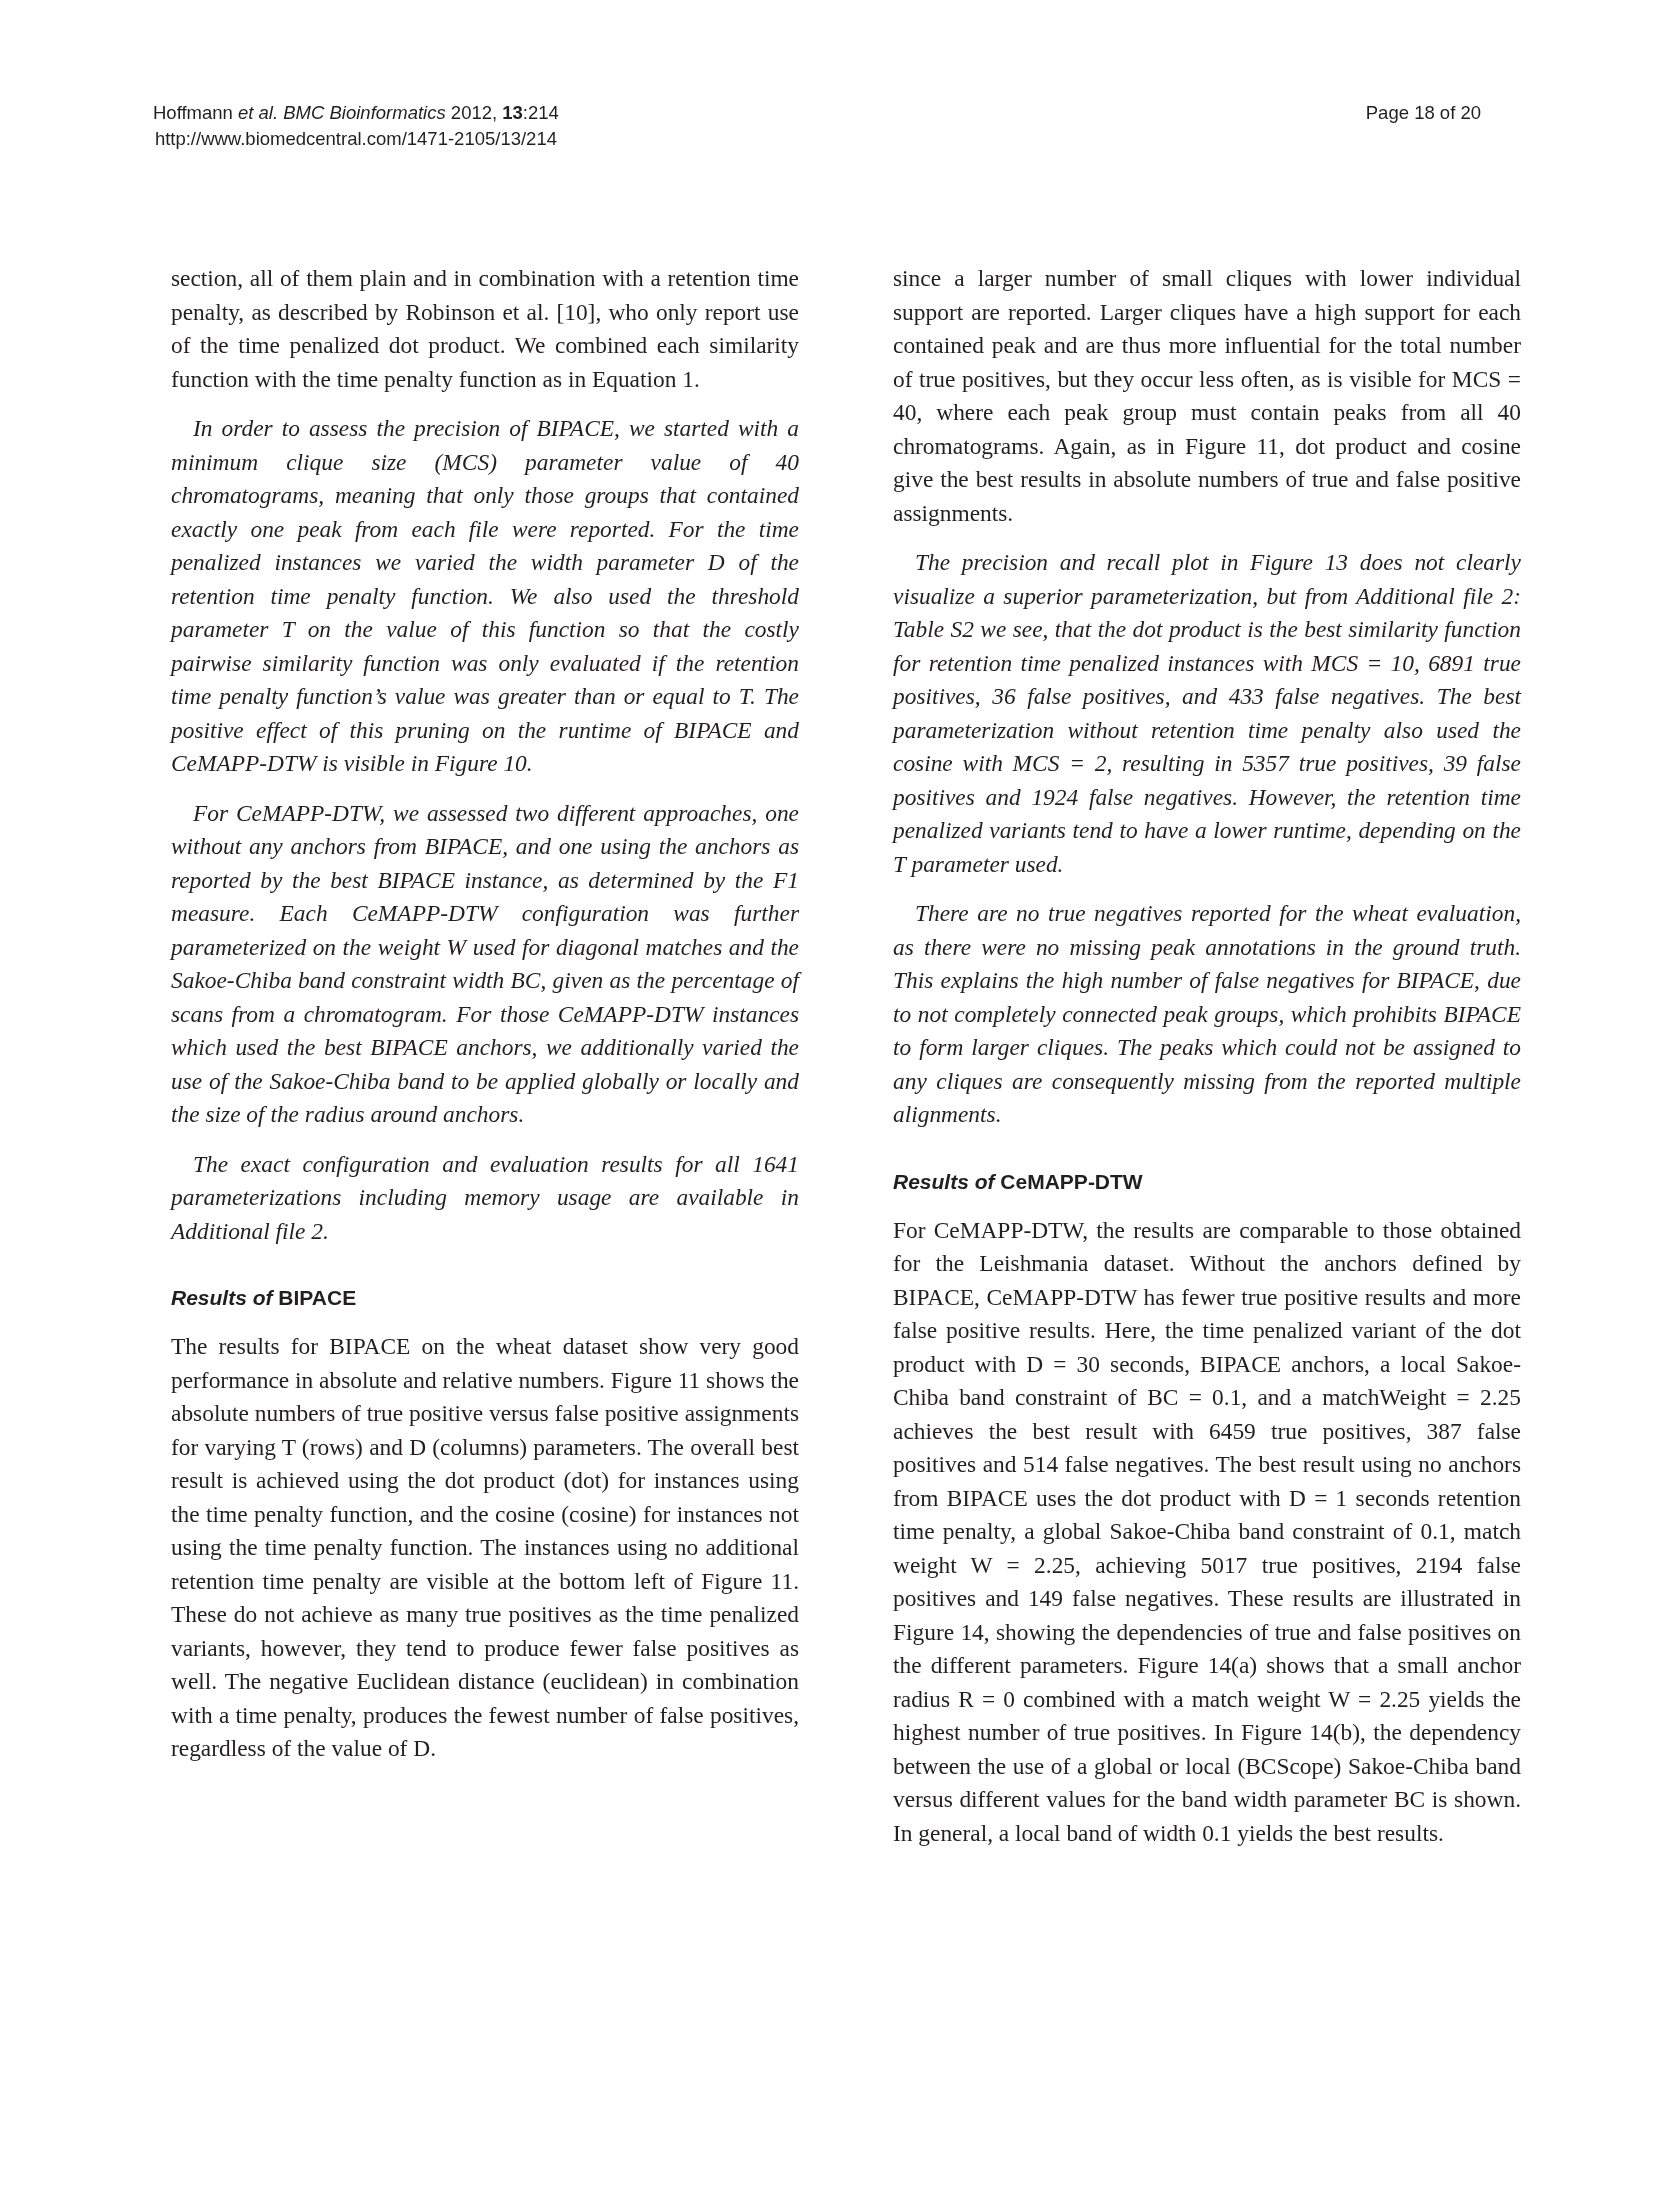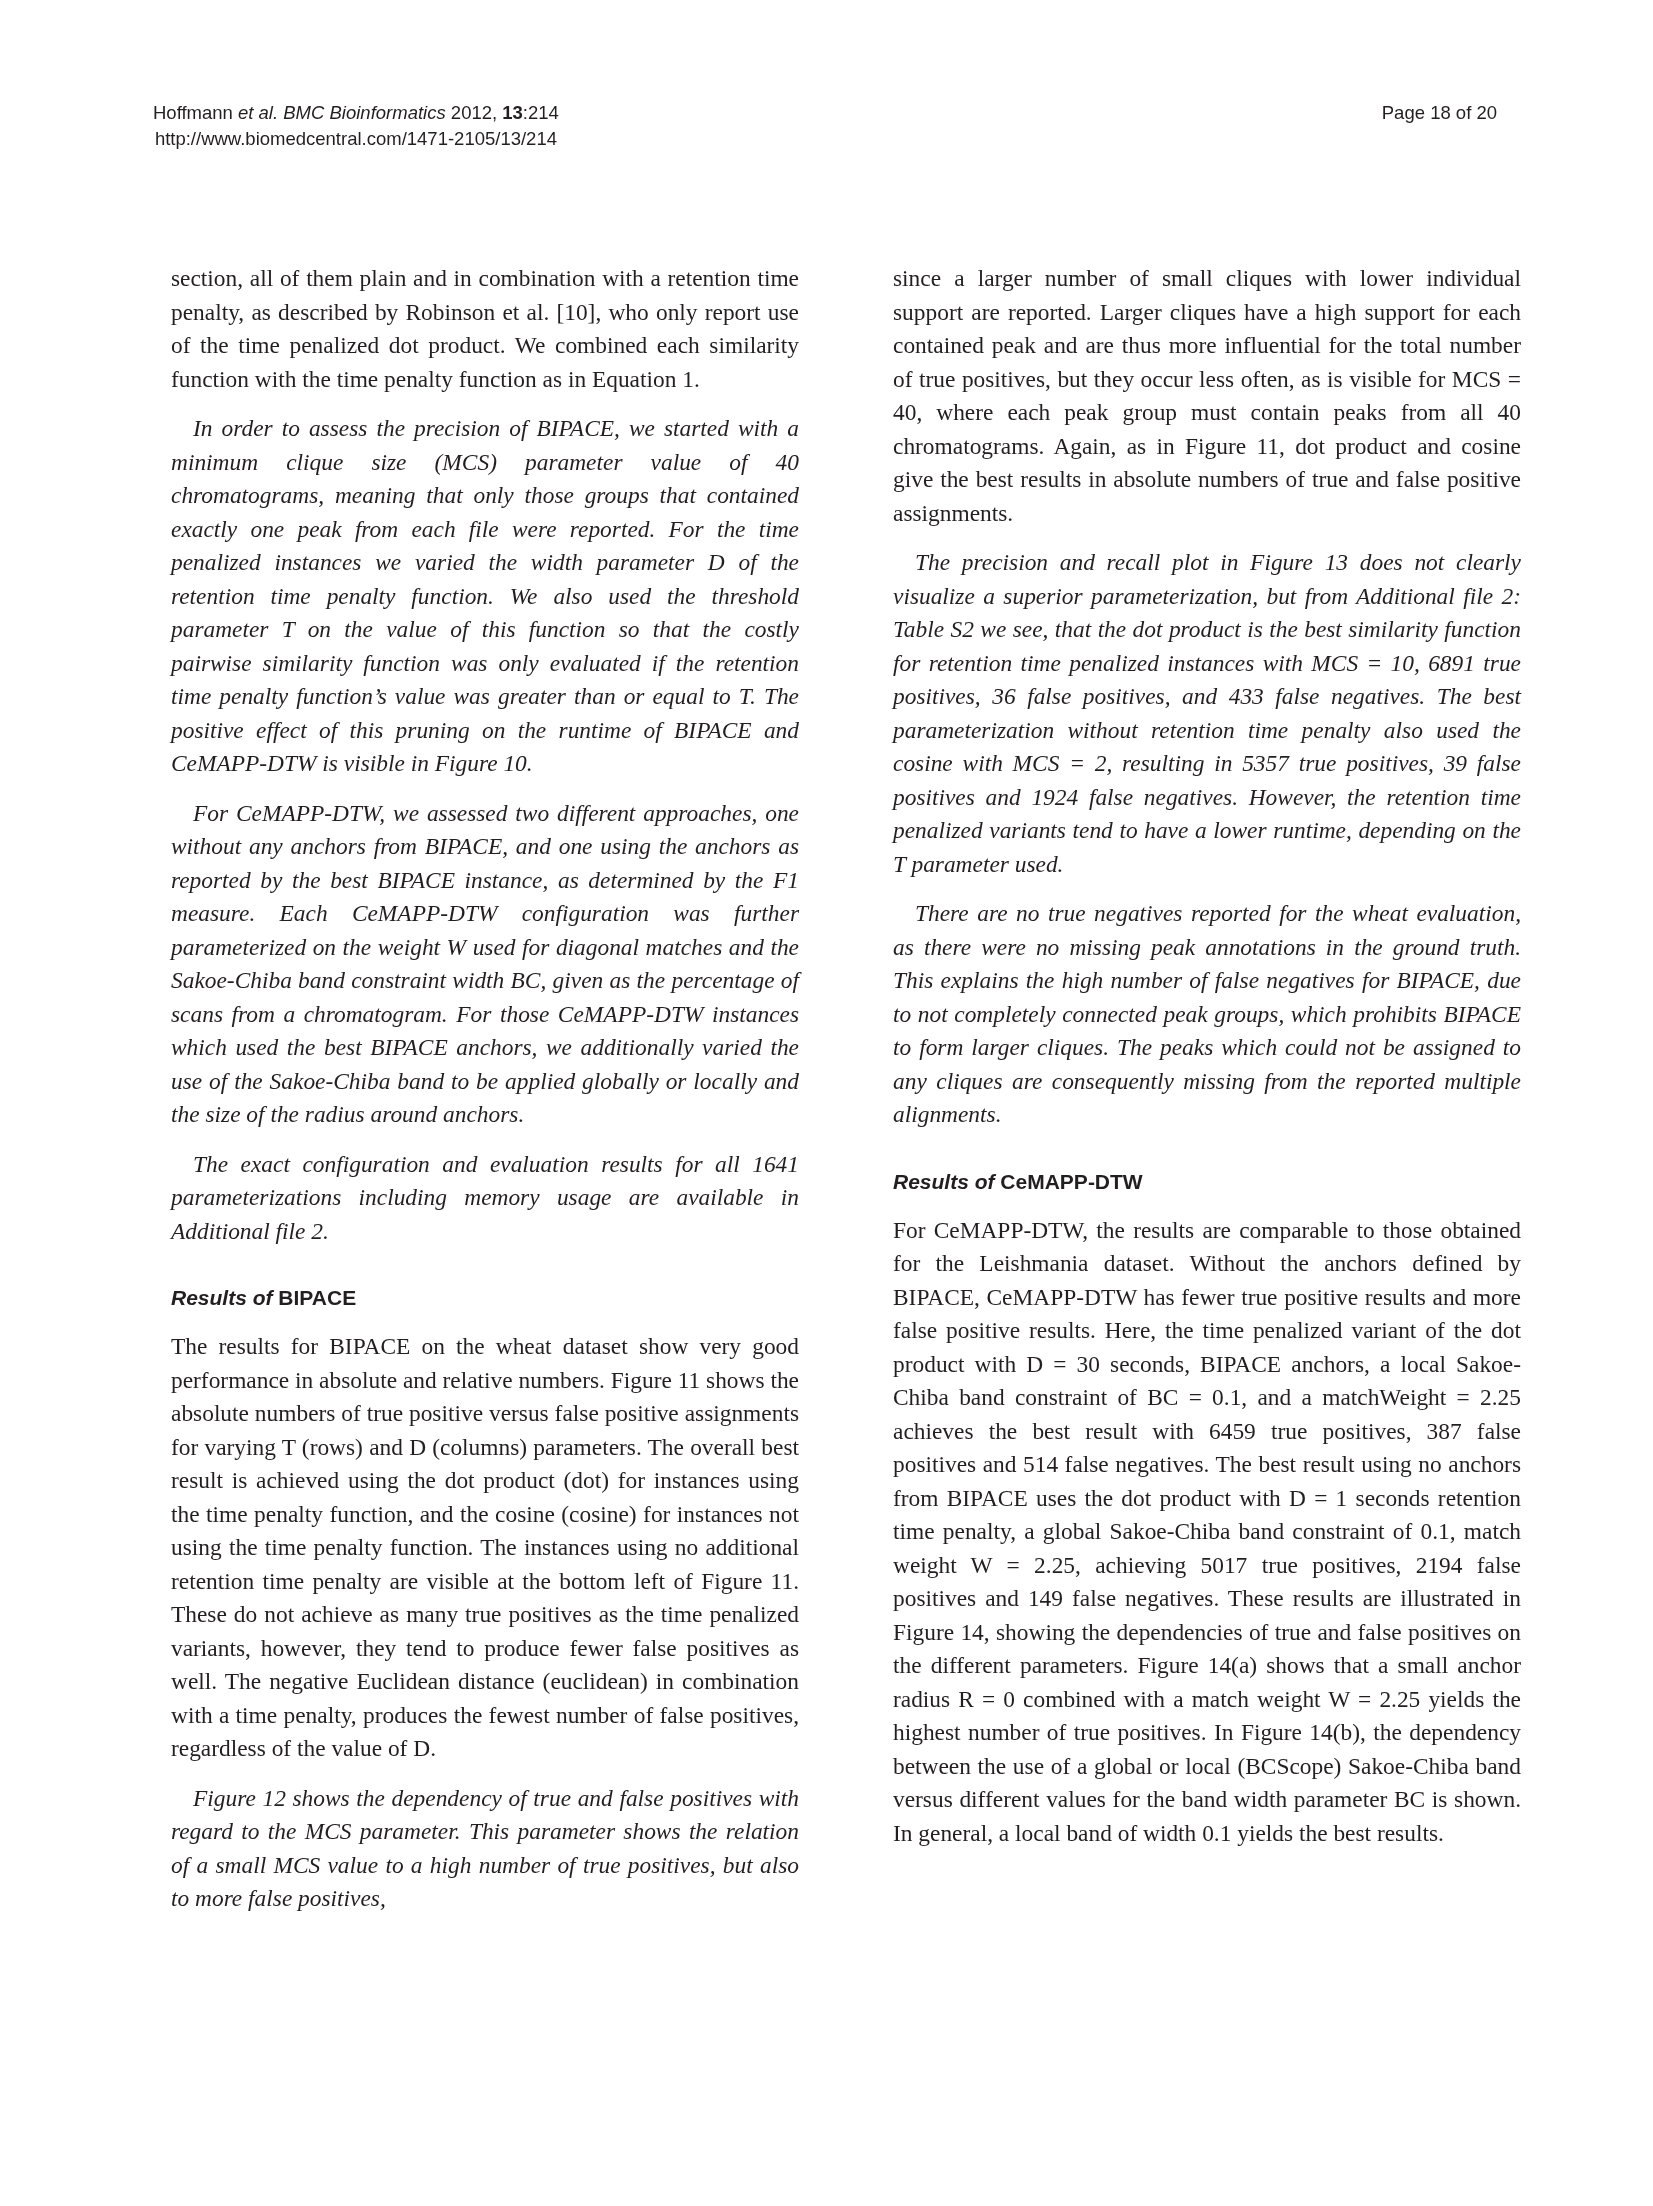--- a/index.html
+++ b/index.html
@@ -1,19 +1,19 @@
 <!DOCTYPE html>
 <html><head>
 <meta charset="utf-8">
 <style>
   html, body { margin: 0; padding: 0; background: #ffffff; }
   body { width: 1653px; height: 2206px; position: relative; overflow: hidden; color: #231f20; }
   .header { position: absolute; left: 153px; top: 100px; font-family: "Liberation Sans", sans-serif; font-size: 18.5px; line-height: 26px; color: #231f20; text-align: center; }
   .header .line { white-space: nowrap; }
-  .pageno { position: absolute; right: 156px; top: 100px; font-family: "Liberation Sans", sans-serif; font-size: 18.5px; line-height: 26px; }
+  .pageno { position: absolute; right: 172px; top: 100px; font-family: "Liberation Sans", sans-serif; font-size: 18.5px; line-height: 26px; }
   .col { position: absolute; top: 246px; width: 660px; font-family: "Liberation Serif", serif; font-size: 23.4px; line-height: 33.5px; text-align: justify; hyphens: manual; }
   .col-left { left: 155px; }
   .col-right { left: 877px; }
   .col p { margin: 16px; text-indent: 0; }
   .col p.indent { text-indent: 22px; font-style: italic; }
   .col p.noindent { text-indent: 0; }
   i, .it { font-style: italic; }
   .section-head { font-family: "Liberation Sans", sans-serif; font-size: 21px; font-weight: bold; line-height: 33px; margin-top: 33px !important; text-indent: 0 !important; }
   .section-head .it { }
 </style>
@@ -35,21 +35,20 @@
 <div class="col col-left">
   <p class="noindent">section, all of them plain and in combination with a retention time penalty, as described by Robinson et al. [10], who only report use of the time penalized dot product. We combined each similarity function with the time penalty function as in Equation 1.</p>
   <p class="indent">In order to assess the precision of BIPACE, we started with a minimum clique size (MCS) parameter value of 40 chromatograms, meaning that only those groups that contained exactly one peak from each file were reported. For the time penalized instances we varied the width parameter D of the retention time penalty function. We also used the threshold parameter T on the value of this function so that the costly pairwise similarity function was only evaluated if the retention time penalty function’s value was greater than or equal to T. The positive effect of this pruning on the runtime of BIPACE and CeMAPP-DTW is visible in Figure 10.</p>
   <p class="indent">For CeMAPP-DTW, we assessed two different approaches, one without any anchors from BIPACE, and one using the anchors as reported by the best BIPACE instance, as determined by the F1 measure. Each CeMAPP-DTW configuration was further parameterized on the weight W used for diagonal matches and the Sakoe-Chiba band constraint width BC, given as the percentage of scans from a chromatogram. For those CeMAPP-DTW instances which used the best BIPACE anchors, we additionally varied the use of the Sakoe-Chiba band to be applied globally or locally and the size of the radius around anchors.</p>
   <p class="indent">The exact configuration and evaluation results for all 1641 parameterizations including memory usage are available in Additional file 2.</p>
   <p class="section-head">
     <span class="it">Results of</span>
     <span>BIPACE</span>
   </p>
   <p class="noindent">The results for BIPACE on the wheat dataset show very good performance in absolute and relative numbers. Figure 11 shows the absolute numbers of true positive versus false positive assignments for varying T (rows) and D (columns) parameters. The overall best result is achieved using the dot product (dot) for instances using the time penalty function, and the cosine (cosine) for instances not using the time penalty function. The instances using no additional retention time penalty are visible at the bottom left of Figure 11. These do not achieve as many true positives as the time penalized variants, however, they tend to produce fewer false positives as well. The negative Euclidean distance (euclidean) in combination with a time penalty, produces the fewest number of false positives, regardless of the value of D.</p>
-  <p class="indent">Figure 12 shows the dependency of true and false positives with regard to the MCS parameter. This parameter shows the relation of a small MCS value to a high number of true positives, but also to more false positives,</p>
 </div>
 
 <div class="col col-right">
   <p class="noindent">since a larger number of small cliques with lower individual support are reported. Larger cliques have a high support for each contained peak and are thus more influential for the total number of true positives, but they occur less often, as is visible for MCS = 40, where each peak group must contain peaks from all 40 chromatograms. Again, as in Figure 11, dot product and cosine give the best results in absolute numbers of true and false positive assignments.</p>
   <p class="indent">The precision and recall plot in Figure 13 does not clearly visualize a superior parameterization, but from Additional file 2: Table S2 we see, that the dot product is the best similarity function for retention time penalized instances with MCS = 10, 6891 true positives, 36 false positives, and 433 false negatives. The best parameterization without retention time penalty also used the cosine with MCS = 2, resulting in 5357 true positives, 39 false positives and 1924 false negatives. However, the retention time penalized variants tend to have a lower runtime, depending on the T parameter used.</p>
   <p class="indent">There are no true negatives reported for the wheat evaluation, as there were no missing peak annotations in the ground truth. This explains the high number of false negatives for BIPACE, due to not completely connected peak groups, which prohibits BIPACE to form larger cliques. The peaks which could not be assigned to any cliques are consequently missing from the reported multiple alignments.</p>
   <p class="section-head">
     <span class="it">Results of</span>
     <span>CeMAPP-DTW</span>
   </p>

